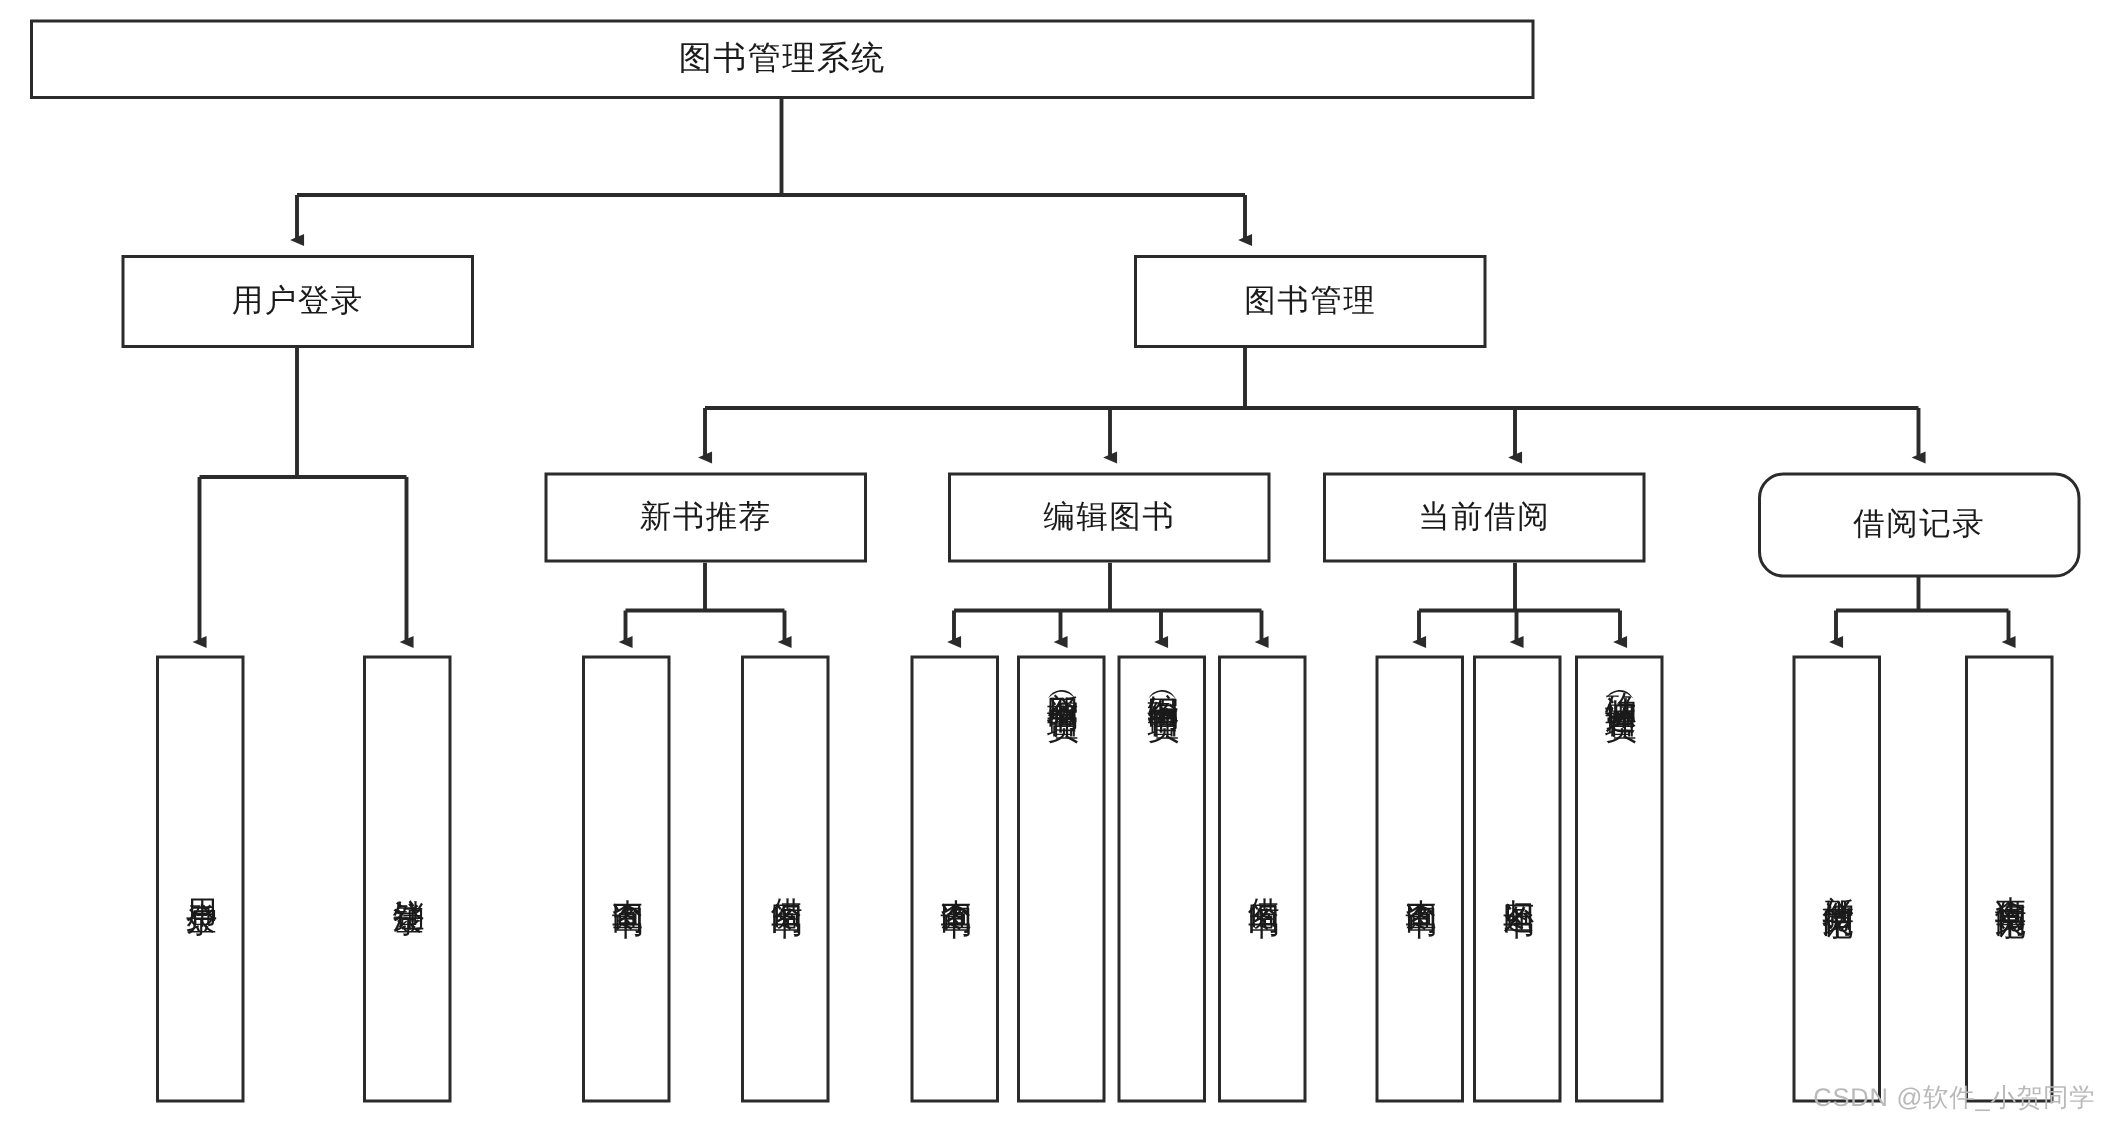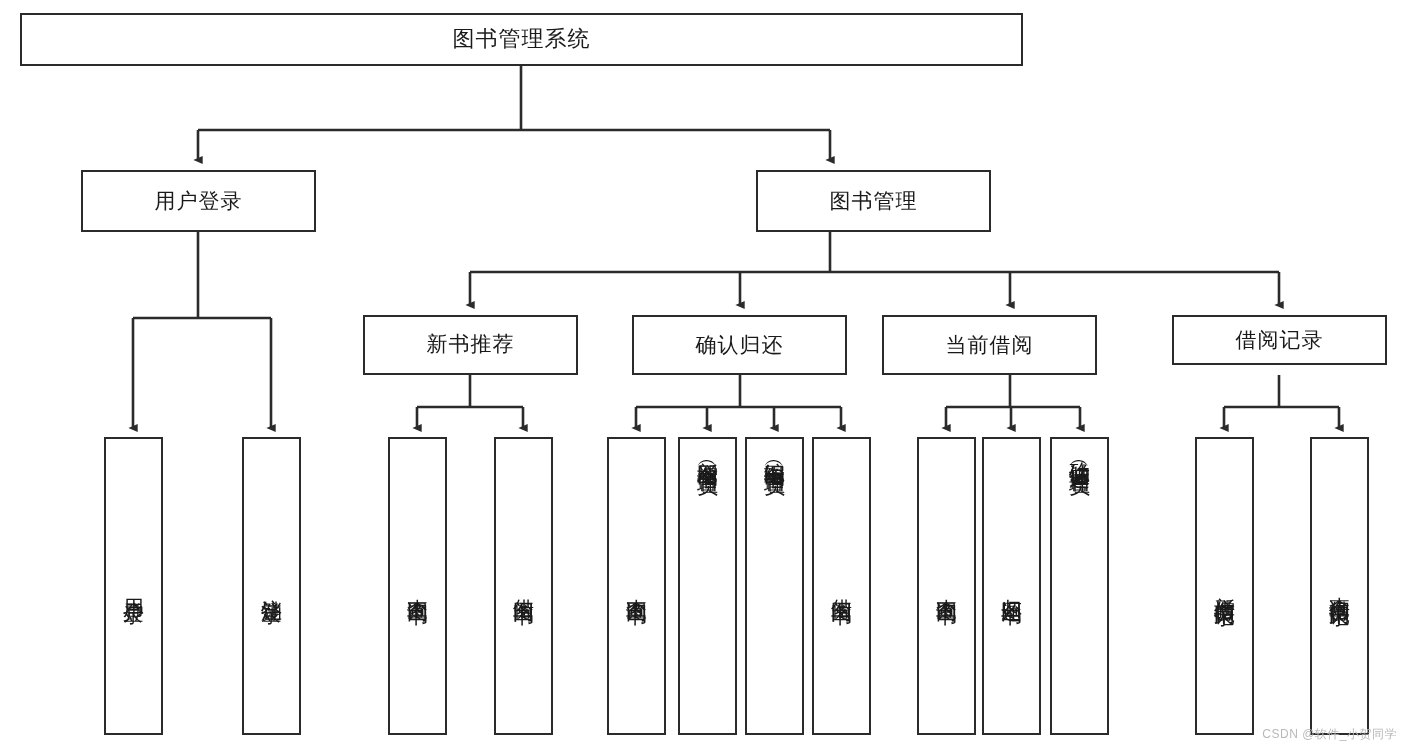--- a/index.html
+++ b/index.html
@@ -58,21 +58,21 @@
     align-items: center;
     text-align: left;
   }
   .node-v.vmid {
     justify-content: center;
   }
   #watermark {
     position: absolute;
     right: 8px;
     bottom: 4px;
-    font-size: 12px;
+    font-size: 17px;
     color: #b9b9b9;
     white-space: nowrap;
     letter-spacing: 0.5px;
   }
 </style>
 </head>
 <body>
 
 <div id="canvas">
 
@@ -124,24 +124,24 @@
       <path d="M1224,407 L1224,428" marker-end="url(#arrow)"></path>
       <path d="M1339,407 L1339,428" marker-end="url(#arrow)"></path>
     </g>
   </svg>
 
   <div class="node node-h node-root" style="left:20px; top:13px; width:1003px; height:53px;">图书管理系统</div>
 
   <div class="node node-h" style="left:81px; top:170px; width:235px; height:62px;">用户登录</div>
   <div class="node node-h" style="left:712px; top:170px; width:235px; height:62px;margin-left:44px;">图书管理</div>
 
-  <div class="node node-h" style="left:363px; top:315px; width:215px; height:60px;font-family:Liberation Serif, serif;">新书推荐</div>
-  <div class="node node-h" style="left:632px; top:315px; width:215px; height:60px;">确认归还</div>
+  <div class="node node-h" style="left:363px; top:315px; width:215px; height:60px;">新书推荐</div>
+  <div class="node node-h" style="left:632px; top:315px; width:215px; height:60px;">编辑图书</div>
   <div class="node node-h" style="left:882px; top:315px; width:215px; height:60px;">当前借阅</div>
-  <div class="node node-h" style="left:1172px; top:315px; width:215px; height:50px;">借阅记录</div>
+  <div class="node node-h" style="left:1172px; top:315px; width:215px; height:70px;border-radius:17px;">借阅记录</div>
 
   <div class="node node-v vmid" style="left:104px; top:437px; width:59px; height:298px;">用户登录</div>
   <div class="node node-v vmid" style="left:242px; top:437px; width:59px; height:298px;">注销登录</div>
 
   <div class="node node-v vmid" style="left:388px; top:437px; width:59px; height:298px;">查询图书</div>
   <div class="node node-v vmid" style="left:494px; top:437px; width:59px; height:298px;">借阅图书</div>
 
   <div class="node node-v vmid" style="left:607px; top:437px; width:59px; height:298px;">查询图书</div>
   <div class="node node-v" style="left:678px; top:437px; width:59px; height:298px;">新增图书（管理员）</div>
   <div class="node node-v" style="left:745px; top:437px; width:59px; height:298px;">编辑图书（管理员）</div>

